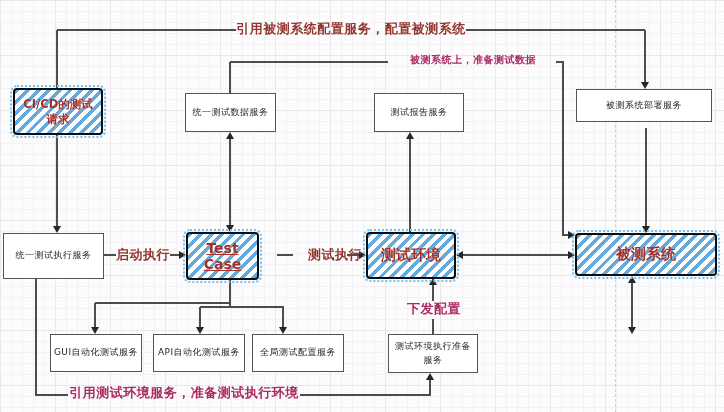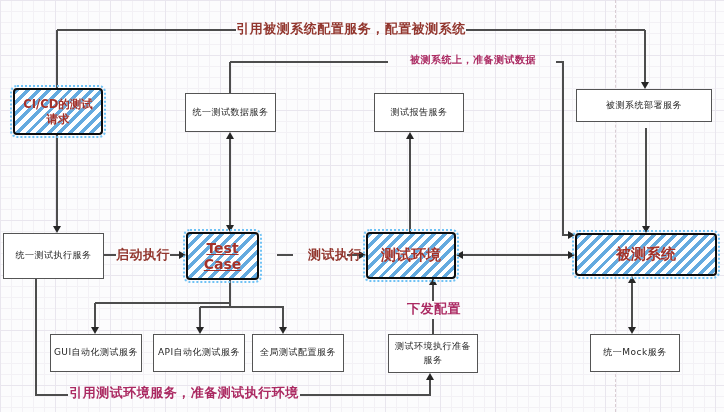--- a/index.html
+++ b/index.html
@@ -163,17 +163,14 @@
   </div>
 
   <div class="node plain" style="left:252px;top:334px;width:92px;height:38px;">
     <span class="lbl">全局测试配置服务</span>
   </div>
 
   <div class="node plain" style="left:388px;top:334px;width:90px;height:39px;">
     <span class="lbl">测试环境执行准备服务</span>
   </div>
 
-  <div class="node plain" style="left:590px;top:334px;width:90px;height:38px;">
-    <span class="lbl">统一Mock服务</span>
-  </div>
 
 </div>
 
 </body></html>

